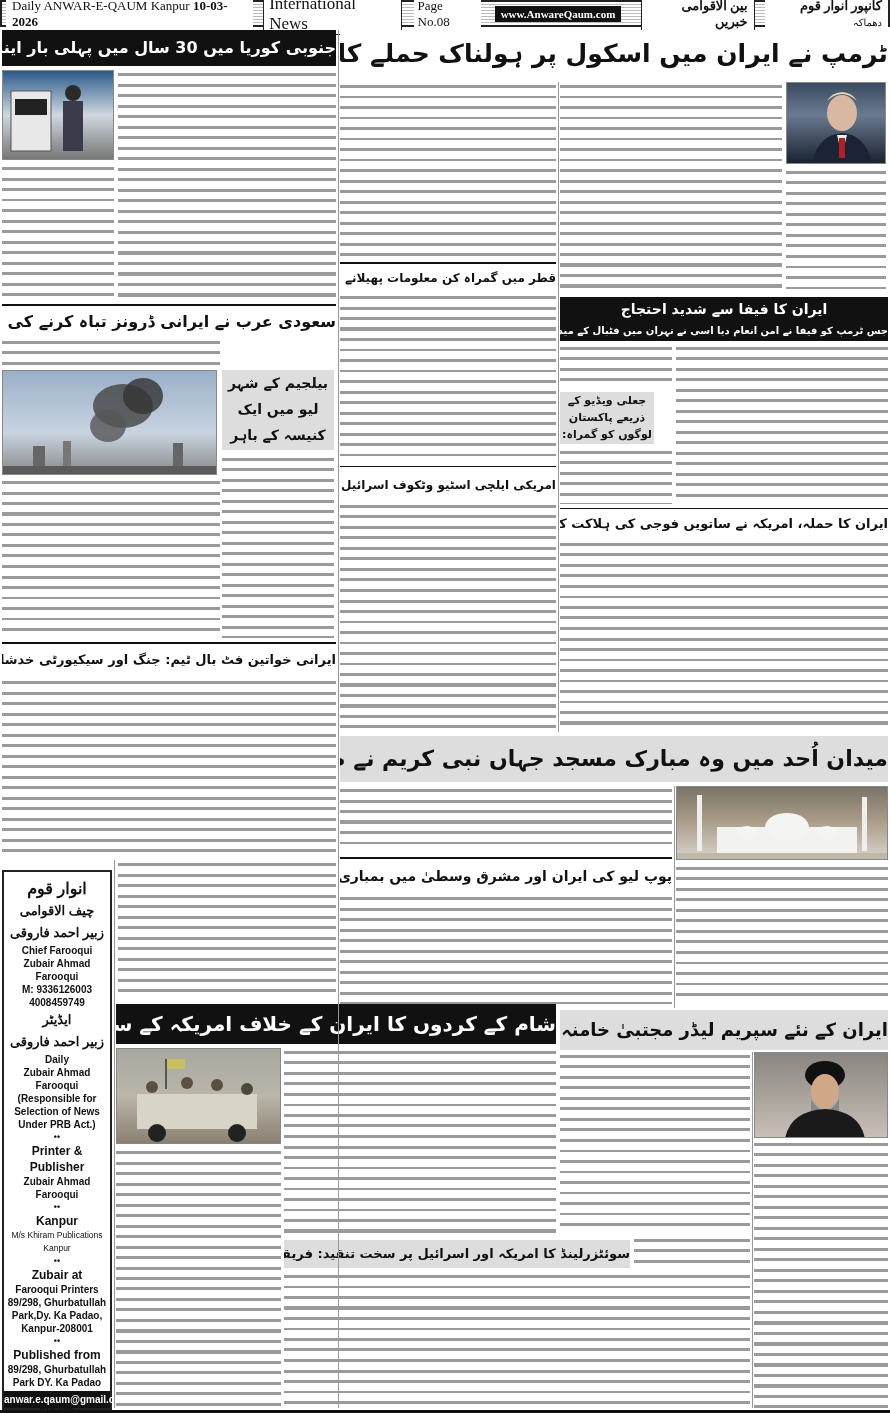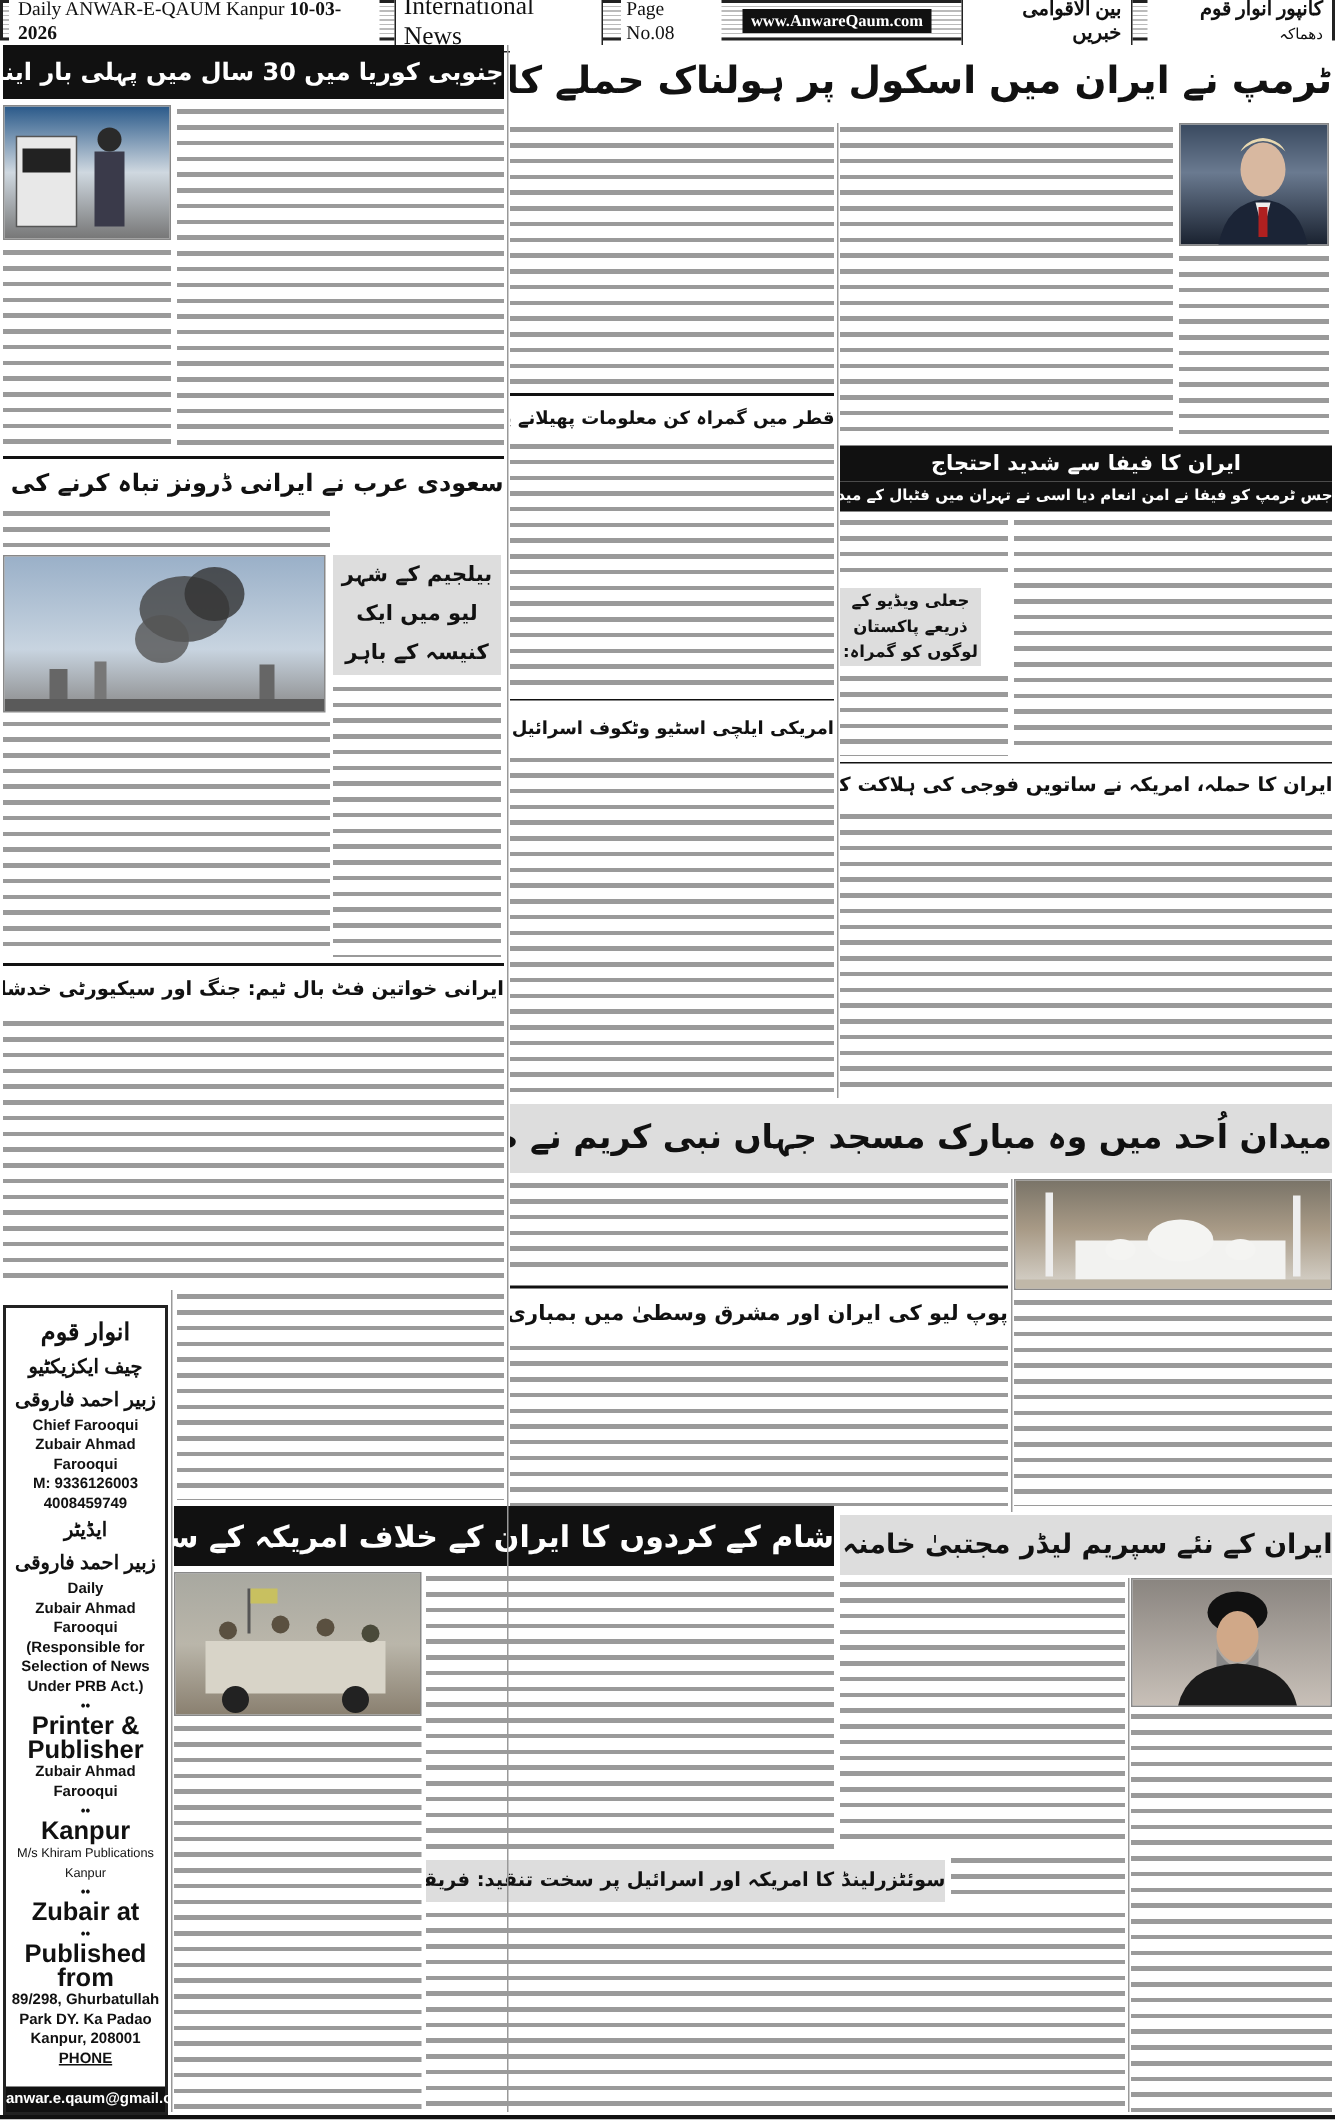--- a/index.html
+++ b/index.html
@@ -18,21 +18,21 @@
 .hl-black{background:#111;color:#fff}
 .hl-grey{background:#ddd;color:#111}
 .hl-white{background:#fff;color:#111}
 .text-col{direction:rtl;font-size:7.5px;line-height:10.6px;color:#222;overflow:hidden;text-align:justify;background:repeating-linear-gradient(180deg,#fff 0 2px,#fff 2px 3px)}
 .lines{background:repeating-linear-gradient(180deg,transparent 0 3px,#9a9a9a 3px 6px,transparent 6px 10.5px)}
 .photo{overflow:hidden;border:1px solid #888}
 .rule{background:#111}
 .vrule{background:#999;width:1px}
 .imprint{left:2px;top:870px;width:110px;height:540px;border:2px solid #222;text-align:center;font-family:"Liberation Sans",sans-serif;font-size:10px;line-height:13px;font-weight:700;padding-top:6px}
 .imprint .urdu{direction:rtl;font-size:13px;line-height:22px;font-weight:700}
-.imprint .big{font-size:17px;line-height:16px}
+.imprint .big{font-size:12px;line-height:16px}
 .imprint .small{font-size:8.5px;font-weight:400}
 .imprint .email{background:#111;color:#fff;font-size:10px;padding:2px 0;position:absolute;bottom:0;left:0;right:0}
 .dots{font-size:9px;line-height:12px}
 .u{text-decoration:underline}
 </style>
 </head>
 <body>
 
 <div class="abs masthead">
   <span class="mh-left"><span>Daily ANWAR-E-QAUM Kanpur</span> <b>10-03-2026</b></span>
@@ -88,39 +88,40 @@
 
 <div class="abs hl hl-grey" style="left:222px;top:370px;width:112px;height:80px;font-size:14px;line-height:26px;white-space:normal">بیلجیم کے شہر لیو میں ایک کنیسہ کے باہر دھماکہ</div>
 <div class="abs text-col lines" style="left:222px;top:455px;width:112px;height:183px"></div>
 
 <div class="abs rule" style="left:2px;top:642px;width:334px;height:2px"></div>
 <div class="abs hl hl-white" style="left:2px;top:645px;width:334px;height:30px;font-size:13px;line-height:30px">ایرانی خواتین فٹ بال ٹیم: جنگ اور سیکیورٹی خدشات کے سائے میں جذباتی الوداع</div>
 <div class="abs text-col lines" style="left:2px;top:678px;width:334px;height:178px"></div>
 
 <div class="abs imprint">
   <div class="urdu" style="font-size:16px">انوار قوم</div>
-  <div class="urdu">چیف ایکزیکٹیو</div>
+  <div class="urdu">چیف الاقوامی</div>
   <div class="urdu">زبیر احمد فاروقی</div>
   <div>Chief Farooqui</div>
   <div>Zubair Ahmad Farooqui</div>
   <div>M: 9336126003</div>
   <div>4008459749</div>
   <div class="urdu">ایڈیٹر</div>
   <div class="urdu">زبیر احمد فاروقی</div>
   <div>Daily</div>
   <div>Zubair Ahmad Farooqui</div>
   <div>(Responsible for Selection of News Under PRB Act.)</div>
   <div class="dots">••</div>
   <div class="big">Printer &amp; Publisher</div>
   <div>Zubair Ahmad Farooqui</div>
   <div class="dots">••</div>
   <div class="big">Kanpur</div>
   <div class="small">M/s Khiram Publications Kanpur</div>
   <div class="dots">••</div>
   <div class="big">Zubair at</div>
+  <div>Farooqui Printers 89/298, Ghurbatullah Park,Dy. Ka Padao, Kanpur-208001</div>
   <div class="dots">••</div>
   <div class="big">Published from</div>
   <div>89/298, Ghurbatullah Park DY. Ka Padao Kanpur, 208001</div>
   <div class="u">PHONE</div>
 
   <div class="email">anwar.e.qaum@gmail.com</div>
 </div>
 
 <div class="abs text-col lines" style="left:560px;top:82px;width:222px;height:210px"></div>
 <div class="abs text-col lines" style="left:786px;top:168px;width:100px;height:124px"></div>

